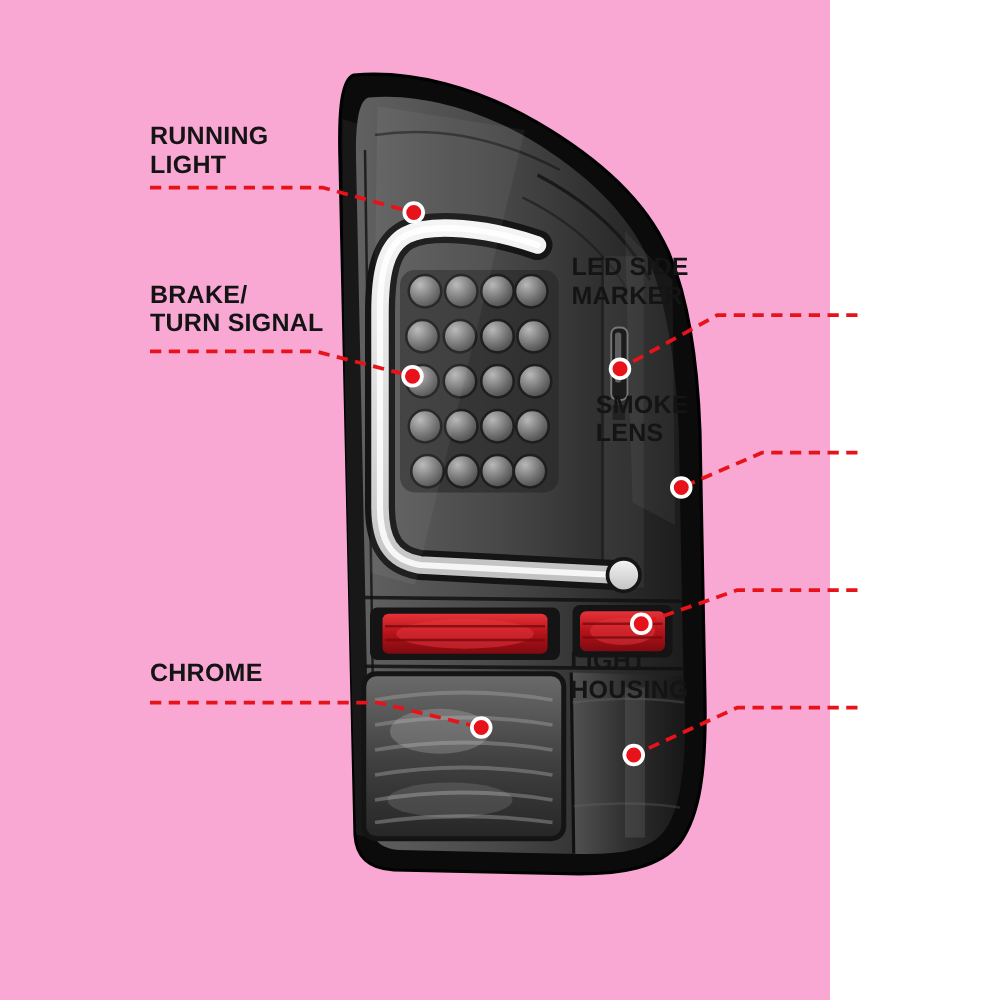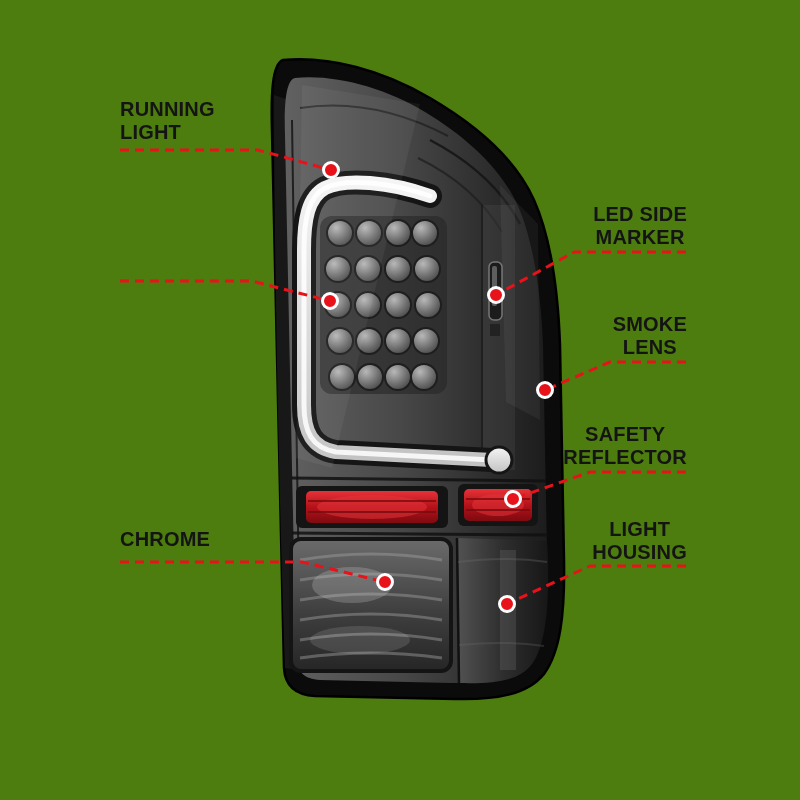--- a/index.html
+++ b/index.html
@@ -1,29 +1,29 @@
 <!DOCTYPE html>
 <html><head>
 <meta charset="utf-8">
 <title>Tail Light Features Diagram</title>
 <style>
   html,body{margin:0;padding:0;background:#ffffff;}
   body{width:800px;height:800px;overflow:hidden;font-family:"Liberation Sans",sans-serif;}
-  .stage{position:relative;width:800px;height:800px;background:#4d7c0f;}
+  .stage{position:relative;width:664px;height:800px;background:#f9a8d4;}
   .layer{position:absolute;left:0;top:0;width:800px;height:800px;}
   .callout-label{
     position:absolute;
     font-weight:bold;
     font-size:20px;
     line-height:23px;
     color:#141414;
     white-space:pre-line;
     letter-spacing:0.2px;
   }
-  .callout-label.right{text-align:center;}
+  .callout-label.right{text-align:left;}
 </style>
 </head>
 <body>
 
 <div class="stage">
 
   <svg class="layer" viewBox="0 0 800 800">
     <defs>
       <linearGradient id="gLens" x1="0" y1="0" x2="1" y2="0">
         <stop offset="0" stop-color="#616161"></stop>
@@ -196,23 +196,23 @@
       <circle cx="385" cy="582" r="7.5" fill="#e8121a"></circle>
       <circle cx="496" cy="295" r="7.5" fill="#e8121a"></circle>
       <circle cx="545" cy="390" r="7.5" fill="#e8121a"></circle>
       <circle cx="513" cy="499" r="7.5" fill="#e8121a"></circle>
       <circle cx="507" cy="604" r="7.5" fill="#e8121a"></circle>
     </g>
   </svg>
 
   <div class="callout-label left" style="left:120px; top:98px;">RUNNING
 LIGHT</div>
+  <div class="callout-label left" style="left:120px; top:225px;">BRAKE/
+TURN SIGNAL</div>
   <div class="callout-label left" style="left:120px; top:528px;">CHROME</div>
   <div class="callout-label right" style="right:113px; top:203px;">LED SIDE
 MARKER</div>
   <div class="callout-label right" style="right:113px; top:313px;">SMOKE
 LENS</div>
-  <div class="callout-label right" style="right:113px; top:423px;">SAFETY
-REFLECTOR</div>
   <div class="callout-label right" style="right:113px; top:518px;">LIGHT
 HOUSING</div>
 
 </div>
 
 </body></html>

